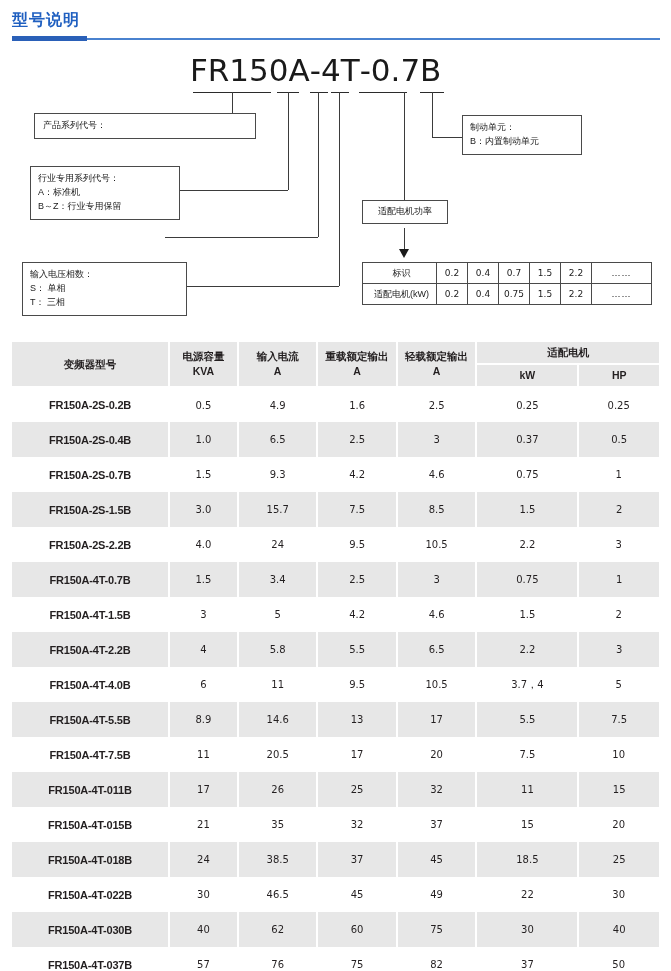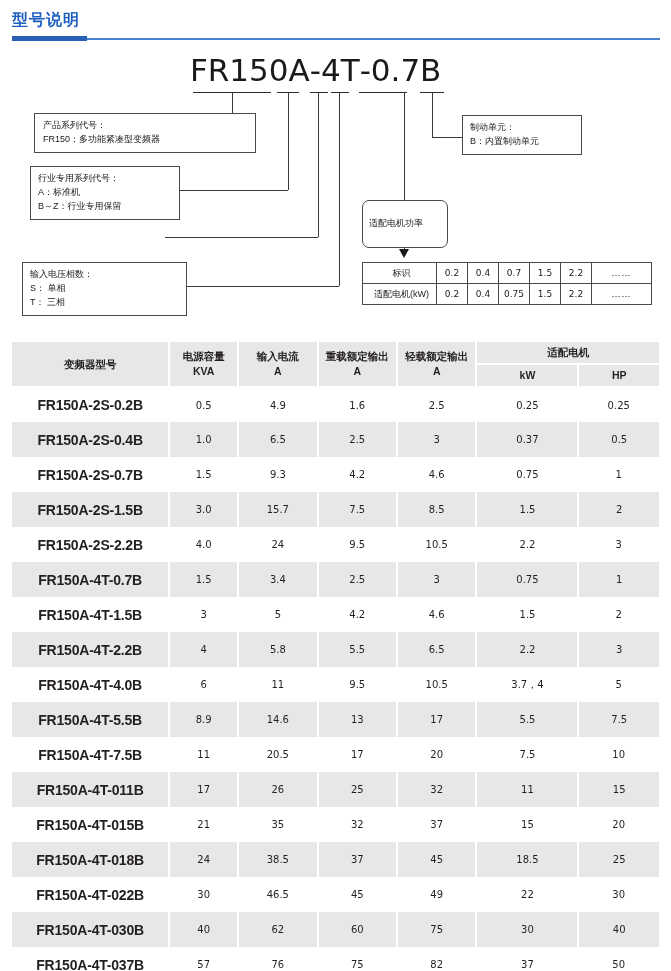--- a/index.html
+++ b/index.html
@@ -59,21 +59,21 @@
     white-space: nowrap;
   }
   .callout div { white-space: nowrap; }
 
   #box-series   { left: 34px;  top: 113px; width: 222px; padding-left: 8px; }
   #box-industry { left: 30px;  top: 166px; width: 150px; }
   #box-voltage  { left: 27px;  top: 213px; width: 138px; }
   #box-phase    { left: 22px;  top: 262px; width: 165px; }
   #box-brake    { left: 462px; top: 115px; width: 120px; }
   #box-power    { left: 362px; top: 200px; width: 86px;
-                  padding: 16px 6px; text-align: left; border-radius: 7px; }
+                  padding: 4px 6px; text-align: center; }
 
   
   #power-table {
     position: absolute; left: 362px; top: 262px;
     border-collapse: collapse;
     font-size: 9px;
     background: #fff;
   }
   #power-table td {
     border: 1px solid #4a4a4a;
@@ -123,21 +123,21 @@
     text-align: center;
     height: 35px;
     border-right: 2px solid #ffffff;
     color: #231f20;
     font-size: 10px;
   }
   #spec-table td.last { border-right: none; }
   #spec-table td.model {
     font-family: "Liberation Sans", sans-serif;
     font-weight: bold;
-    font-size: 14px;
+    font-size: 11px;
     letter-spacing: -0.2px;
   }
   #spec-table tr.shade td { background: #e7e7e7; }
   #spec-table tr.plain td { background: #ffffff; }
   #spec-table tr.plain td { border-right: 2px solid #ffffff; }
 </style>
 </head>
 <body>
 
 <div id="page">
@@ -174,21 +174,20 @@
 
   <div class="vline" style="left:404px; top:92px; height:108px;"></div>
   <div class="vline" style="left:404px; top:228px; height:23px;"></div>
   <div id="power-arrow"></div>
 
   <div class="vline" style="left:432px; top:92px; height:45px;"></div>
   <div class="hline" style="left:432px; top:137px; width:30px;"></div>
 
   <div class="callout" id="box-series">
     <div>产品系列代号：</div>
-    <div>FR150：多功能紧凑型变频器</div>
   </div>
 
   <div class="callout" id="box-industry">
     <div>行业专用系列代号：</div>
     <div>A：标准机</div>
     <div>B～Z：行业专用保留</div>
   </div>
 
 
   <div class="callout" id="box-phase">

